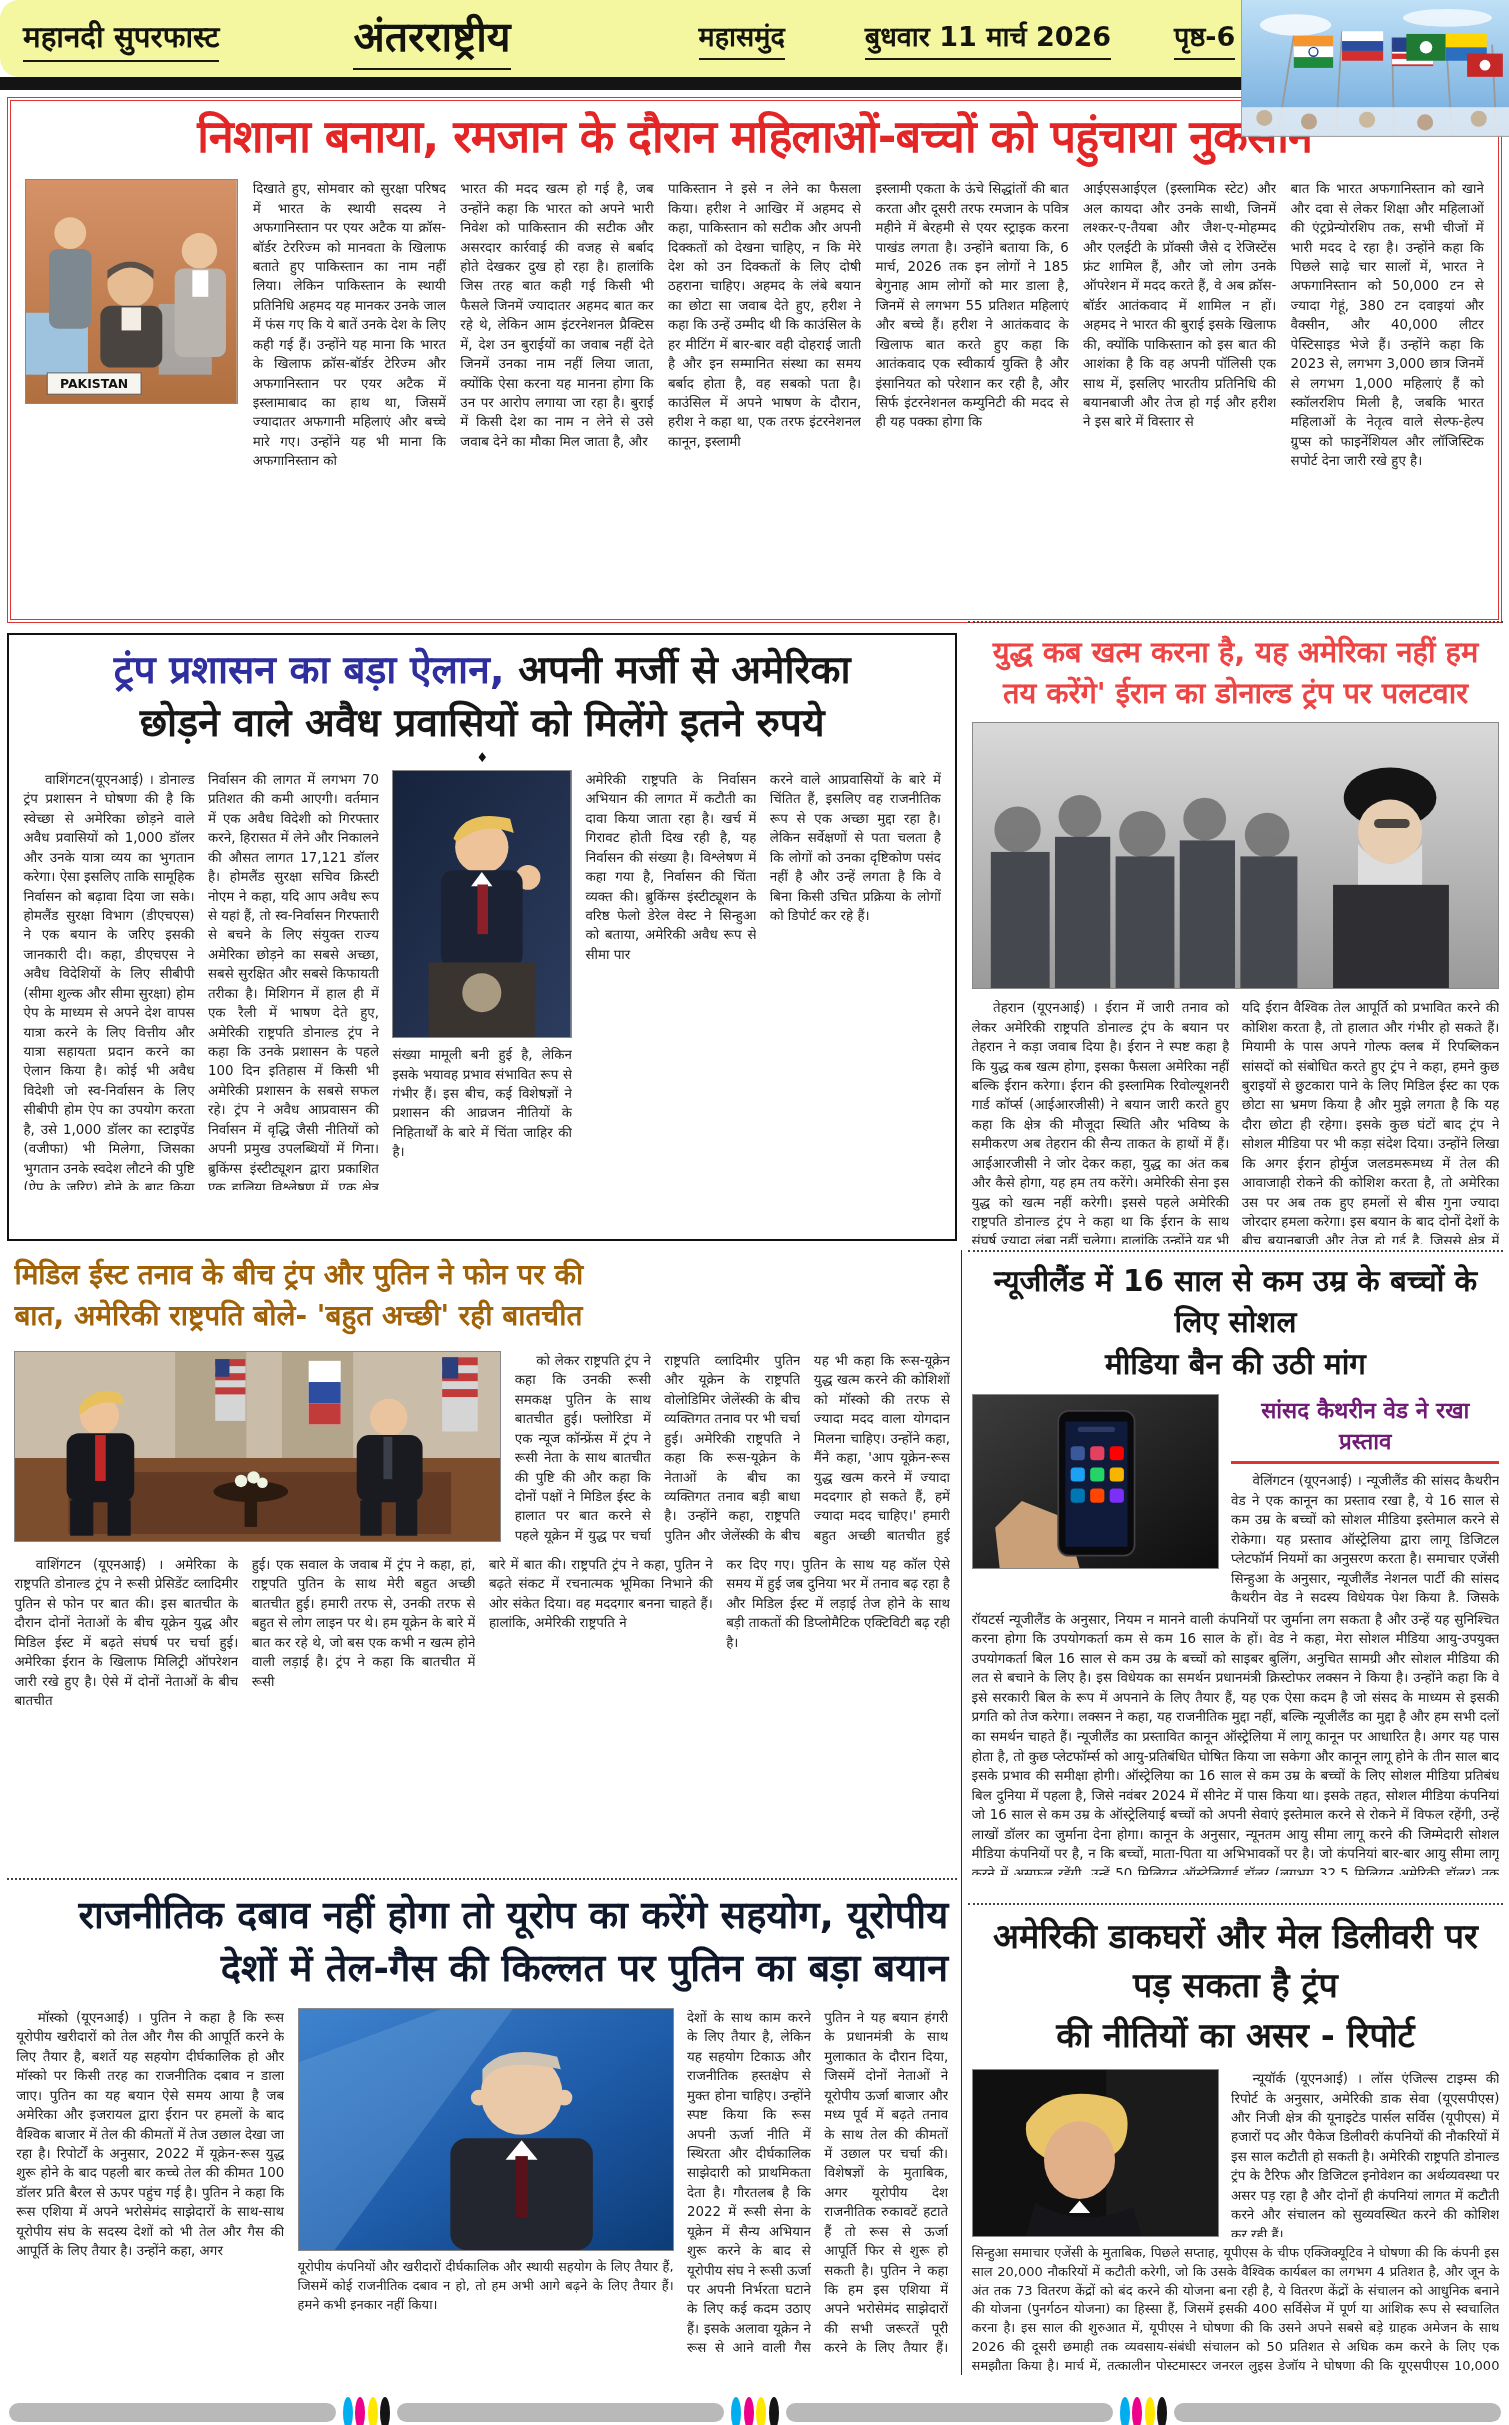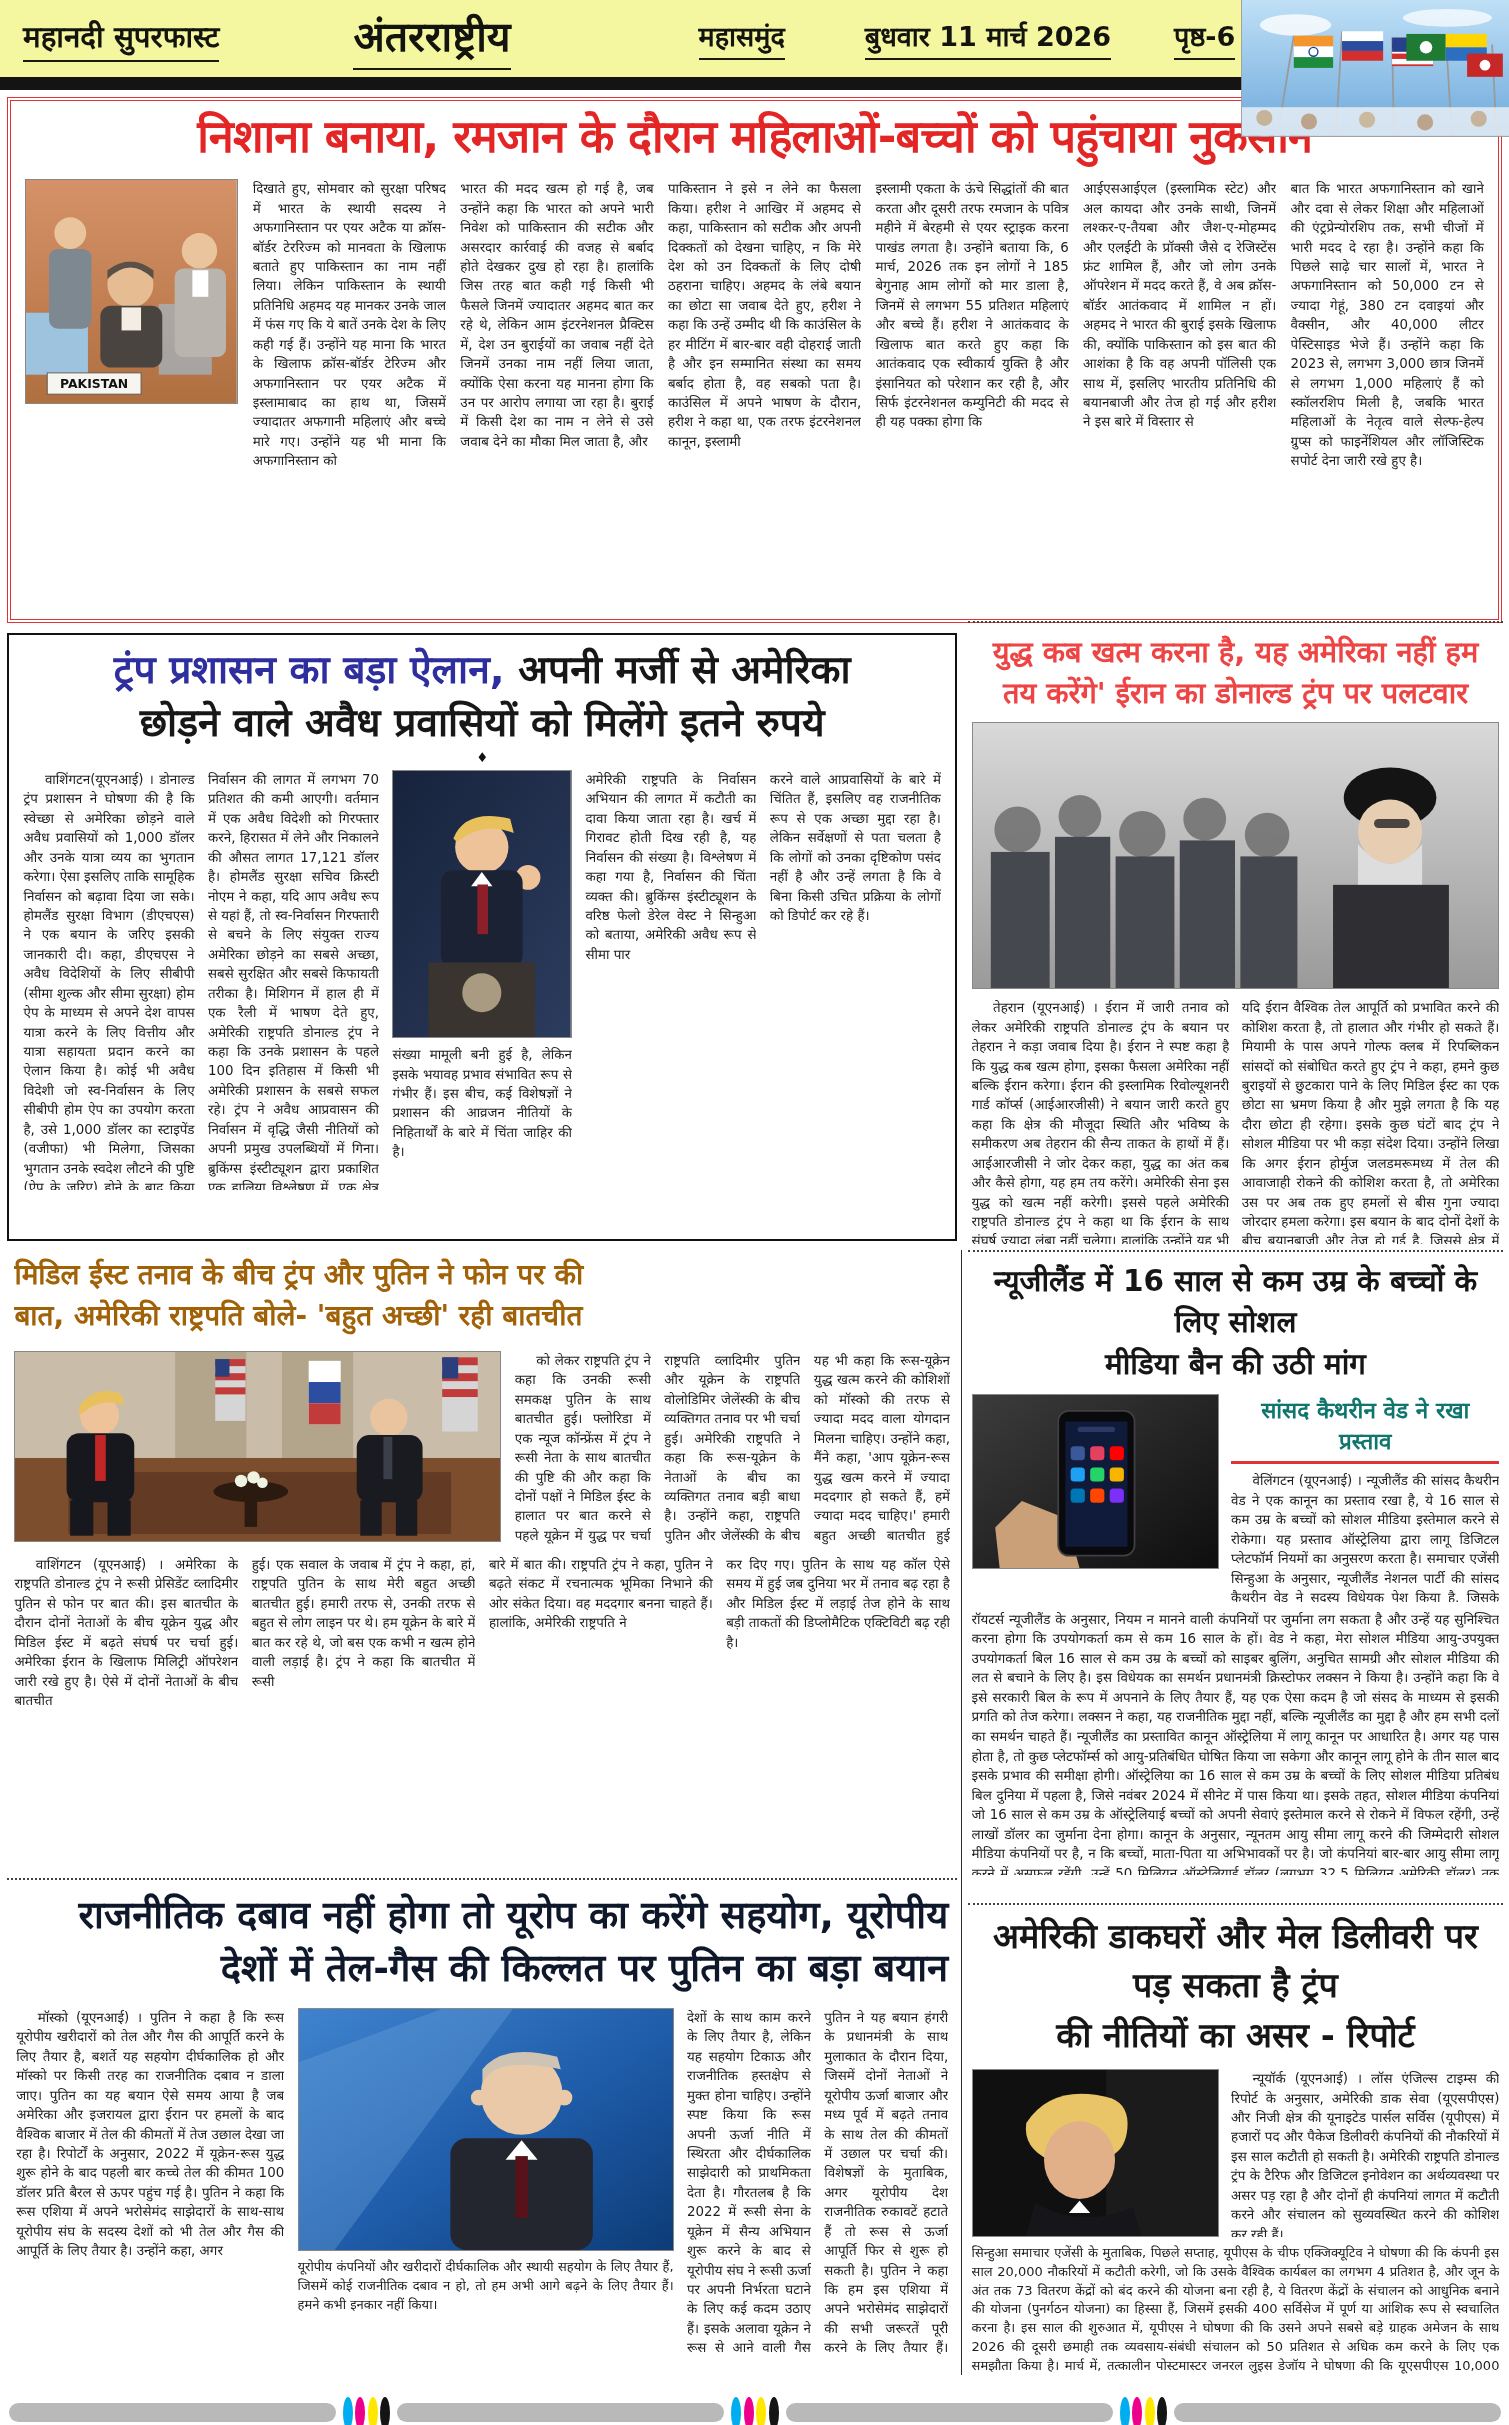--- a/index.html
+++ b/index.html
@@ -2,21 +2,21 @@
 <html style="font-size:14.3px"><head>
 <meta charset="utf-8">
 <style>
   * { margin:0; padding:0; box-sizing:border-box; }
   html,body { background:#e8e8e8; }
   body { font-family:"DejaVu Sans", sans-serif; }
   #page { position:relative; width:1510px; height:2426px; background:#ffffff; margin:0 auto; overflow:hidden; }
 
   
   .masthead { position:absolute; top:0; left:0; width:1510px; height:77px; background:#f5f7a0;
-              display:flex; align-items:center; padding:0 23px; }
+              display:flex; align-items:center; padding:0 23px;border-radius:19px; }
   .mh-item { font-weight:bold; color:#14140e; border-bottom:2.7px solid #1a1a12; padding-bottom:4.5px; white-space:nowrap; }
   .mh-paper { font-size:29.5px; }
   .mh-section { font-size:41px; margin-left:134px; }
   .mh-city { font-size:27px; margin-left:188px; }
   .mh-date { font-size:27px; margin-left:80px; }
   .mh-page { font-size:27px; margin-left:63px; }
   .black-bar { position:absolute; top:77px; left:0; width:1510px; height:12.5px; background:#141414; }
   .flags-art { position:absolute; top:0; right:0; width:268px; height:136px; z-index:6; box-shadow:0 0 0 0.9px #999; }
 
   
@@ -55,21 +55,21 @@
   .call-h { text-align:left; font-weight:800; font-size:28px; line-height:1.45; color:#a16207; }
   .call-row1 { display:flex; gap:13.4px; margin-top:14.3px; height:195px; overflow:hidden; }
   .call-row2 { display:flex; gap:13.4px; margin-top:9px; height:179px; overflow:hidden; }
 
   
   .nz-box { position:absolute; top:1250px; left:968px; width:535px; height:628px;
             border-top:2.7px dotted #444; padding:9px 3.6px 0; overflow:hidden; }
   .nz-h { text-align:center; font-weight:800; font-size:29.5px; line-height:1.4; color:#161616; }
   .nz-row { display:flex; gap:12.5px; margin-top:9px; }
   .nz-right { flex:1; overflow:hidden; }
-  .nz-sub { text-align:center; font-weight:800; font-size:22.4px; color:#0f766e; padding-bottom:5.4px;
+  .nz-sub { text-align:center; font-weight:800; font-size:22.4px; color:#701a75; padding-bottom:5.4px;
             border-bottom:3.6px solid #e03434; margin-bottom:7.2px; }
   .nz-below { margin-top:7.2px; font-size:13.4px; line-height:1.46; text-align:justify; color:#1d1d1d; overflow:hidden; height:265px; }
 
   
   .oil-box { position:absolute; top:1878px; left:7.2px; width:950px; height:497px;
              border-top:2.7px dotted #444; padding:9px 9px 0; overflow:hidden; }
   .oil-h { text-align:right; color:#0f172a; font-weight:800; font-size:38px; line-height:1.4; }
   .oil-body { display:flex; gap:13.4px; margin-top:12.5px; height:347px; overflow:hidden; }
   .oil-center { width:376px; flex:0 0 376px; display:flex; flex-direction:column; gap:7.2px; }
 

